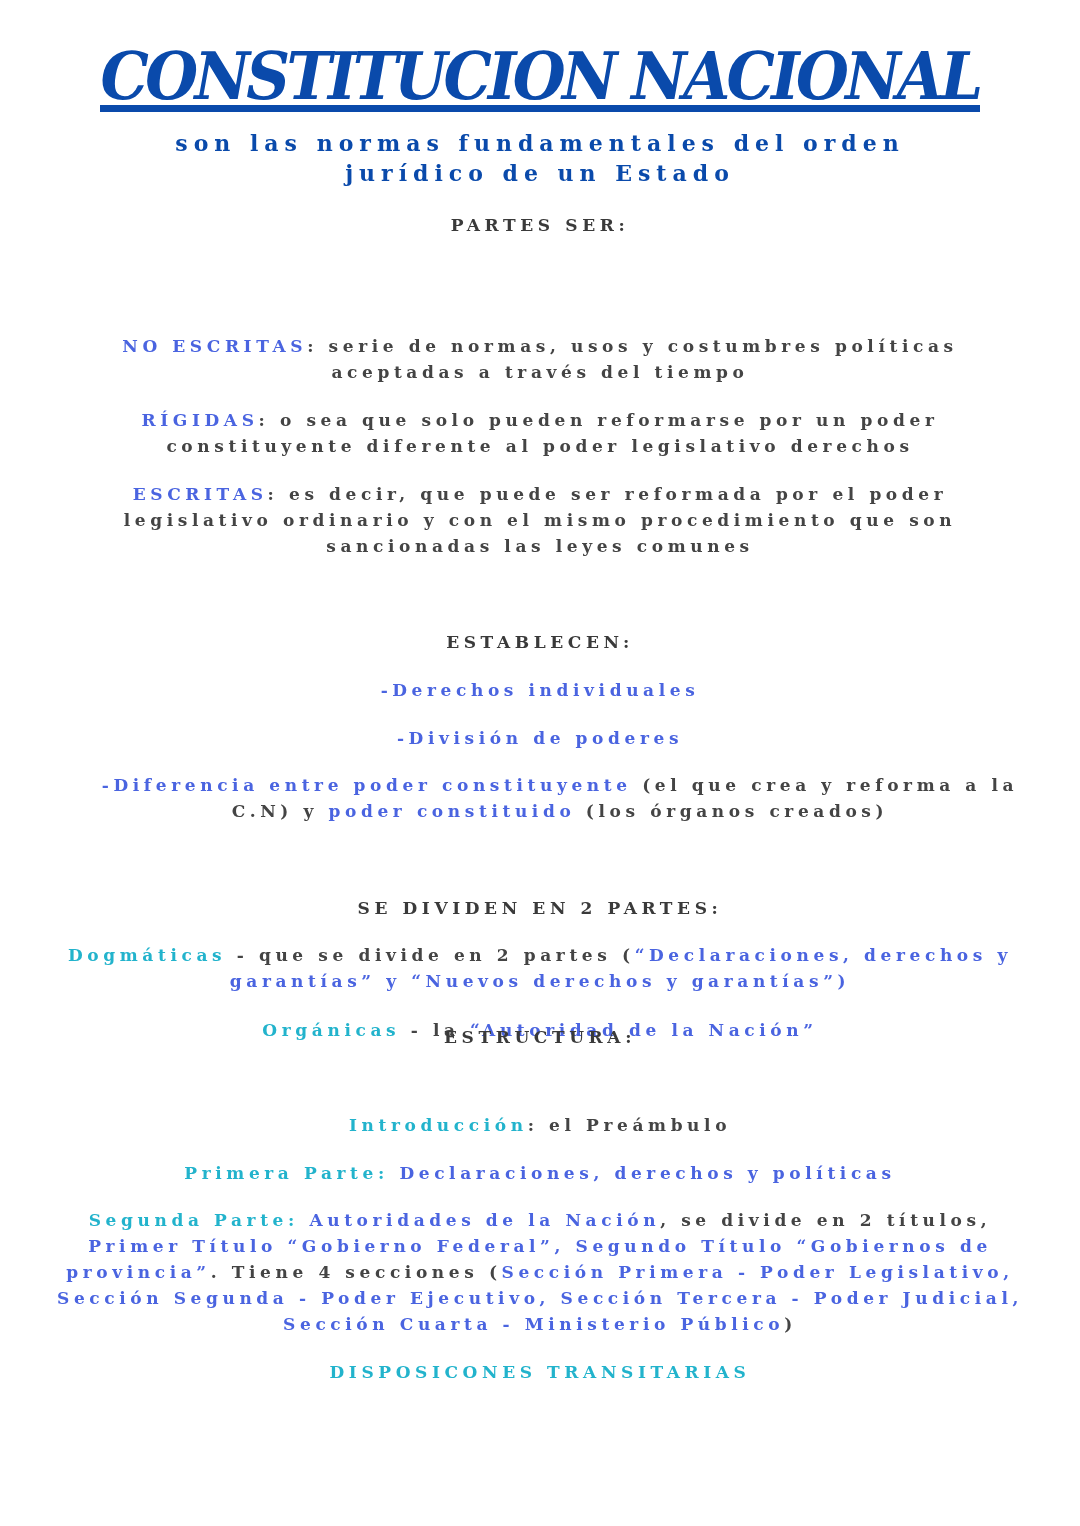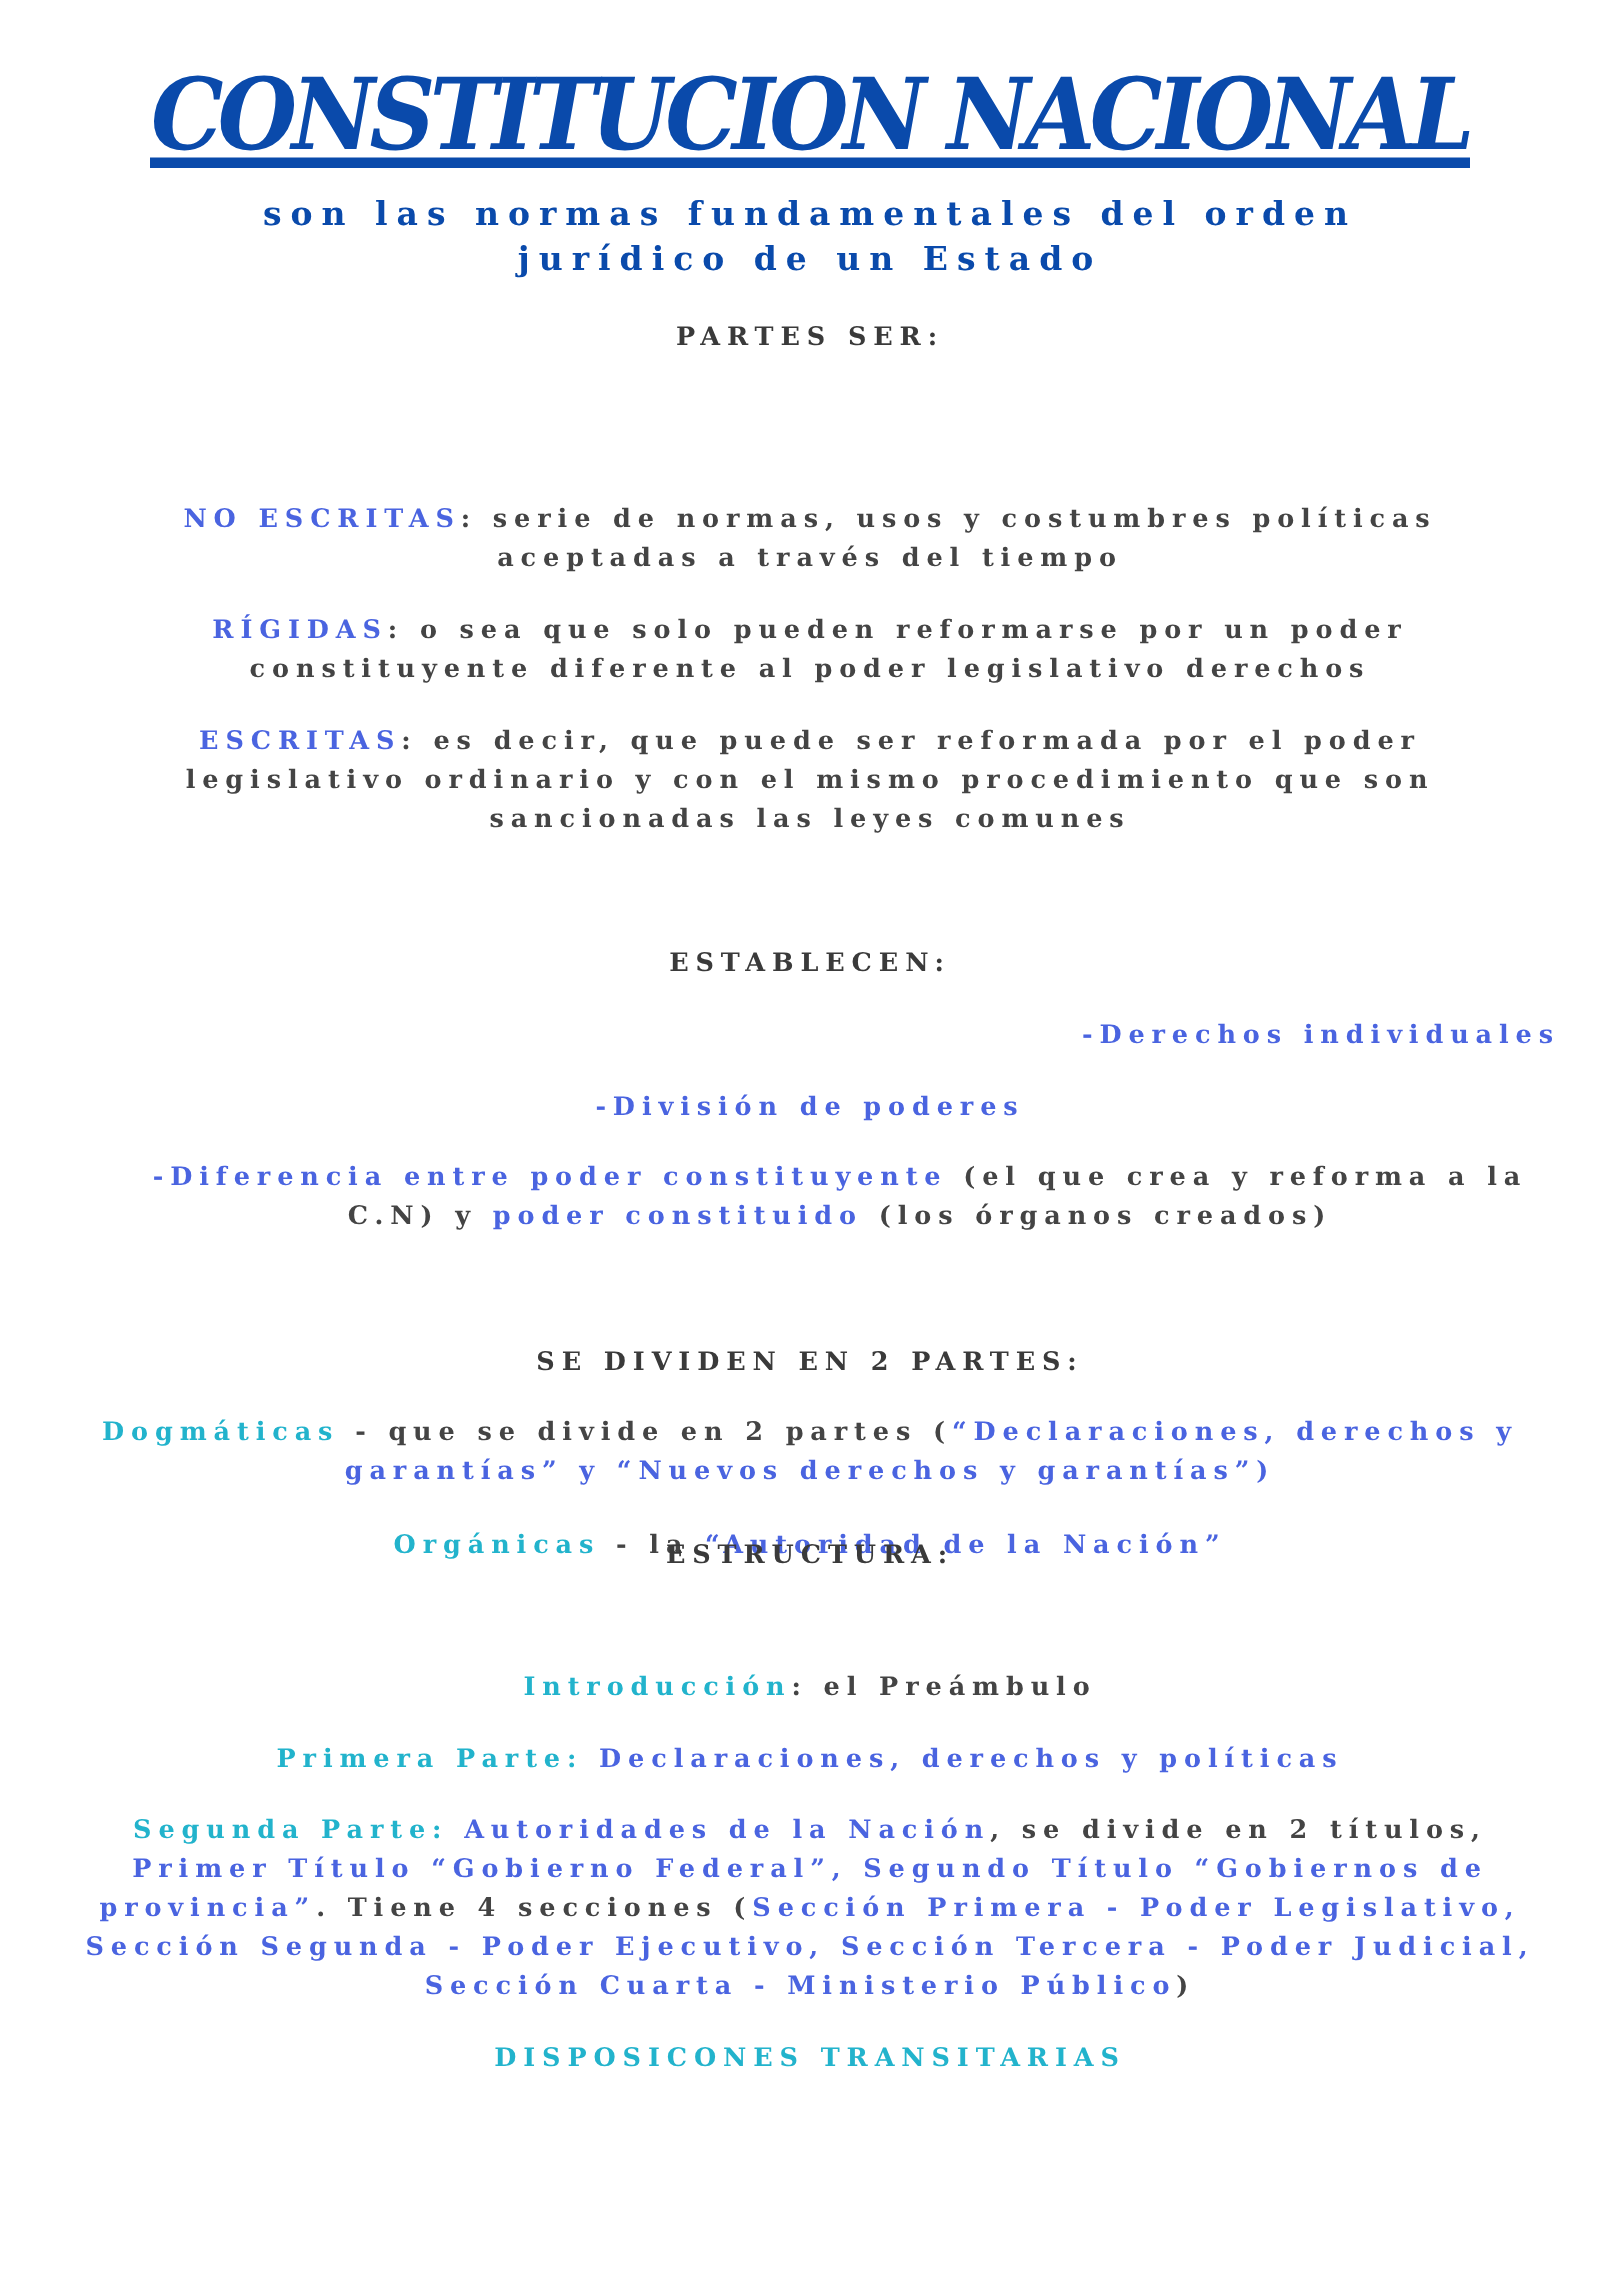--- a/index.html
+++ b/index.html
@@ -43,21 +43,21 @@
 
   <div class="block" style="top:407px; left:100px; width:880px;">
     <span class="blue">RÍGIDAS</span><span>: </span><span>o sea que solo pueden reformarse por un poder constituyente diferente al poder legislativo derechos</span>
   </div>
 
   <div class="block" style="top:481px; left:85px; width:910px;">
     <span class="blue">ESCRITAS</span><span>: </span><span>es decir, que puede ser reformada por el poder legislativo ordinario y con el mismo procedimiento que son sancionadas las leyes comunes</span>
   </div>
 
   <div class="block h" style="top:629px;">ESTABLECEN:</div>
-  <div class="block blue" style="top:677px;text-align:right;">-Derechos individuales</div>
+  <div class="block blue" style="top:677px;">-Derechos individuales</div>
   <div class="block blue" style="top:725px;">-División de poderes</div>
   <div class="block" style="top:772px; left:80px; width:960px;">
     <span class="blue">-Diferencia entre poder constituyente</span><span> (el que crea y reforma a la C.N) y </span><span class="blue">poder constituido</span><span> (los órganos creados)</span>
   </div>
 
   <div class="block h" style="top:895px;">SE DIVIDEN EN 2 PARTES:</div>
   <div class="block" style="top:942px; left:45px; width:990px;">
     <span class="cyan">Dogmáticas</span><span> - que se divide en 2 partes (</span><span class="blue">“Declaraciones, derechos y garantías” y “Nuevos derechos y garantías”)</span>
   </div>
   <div class="block" style="top:1017px;">

